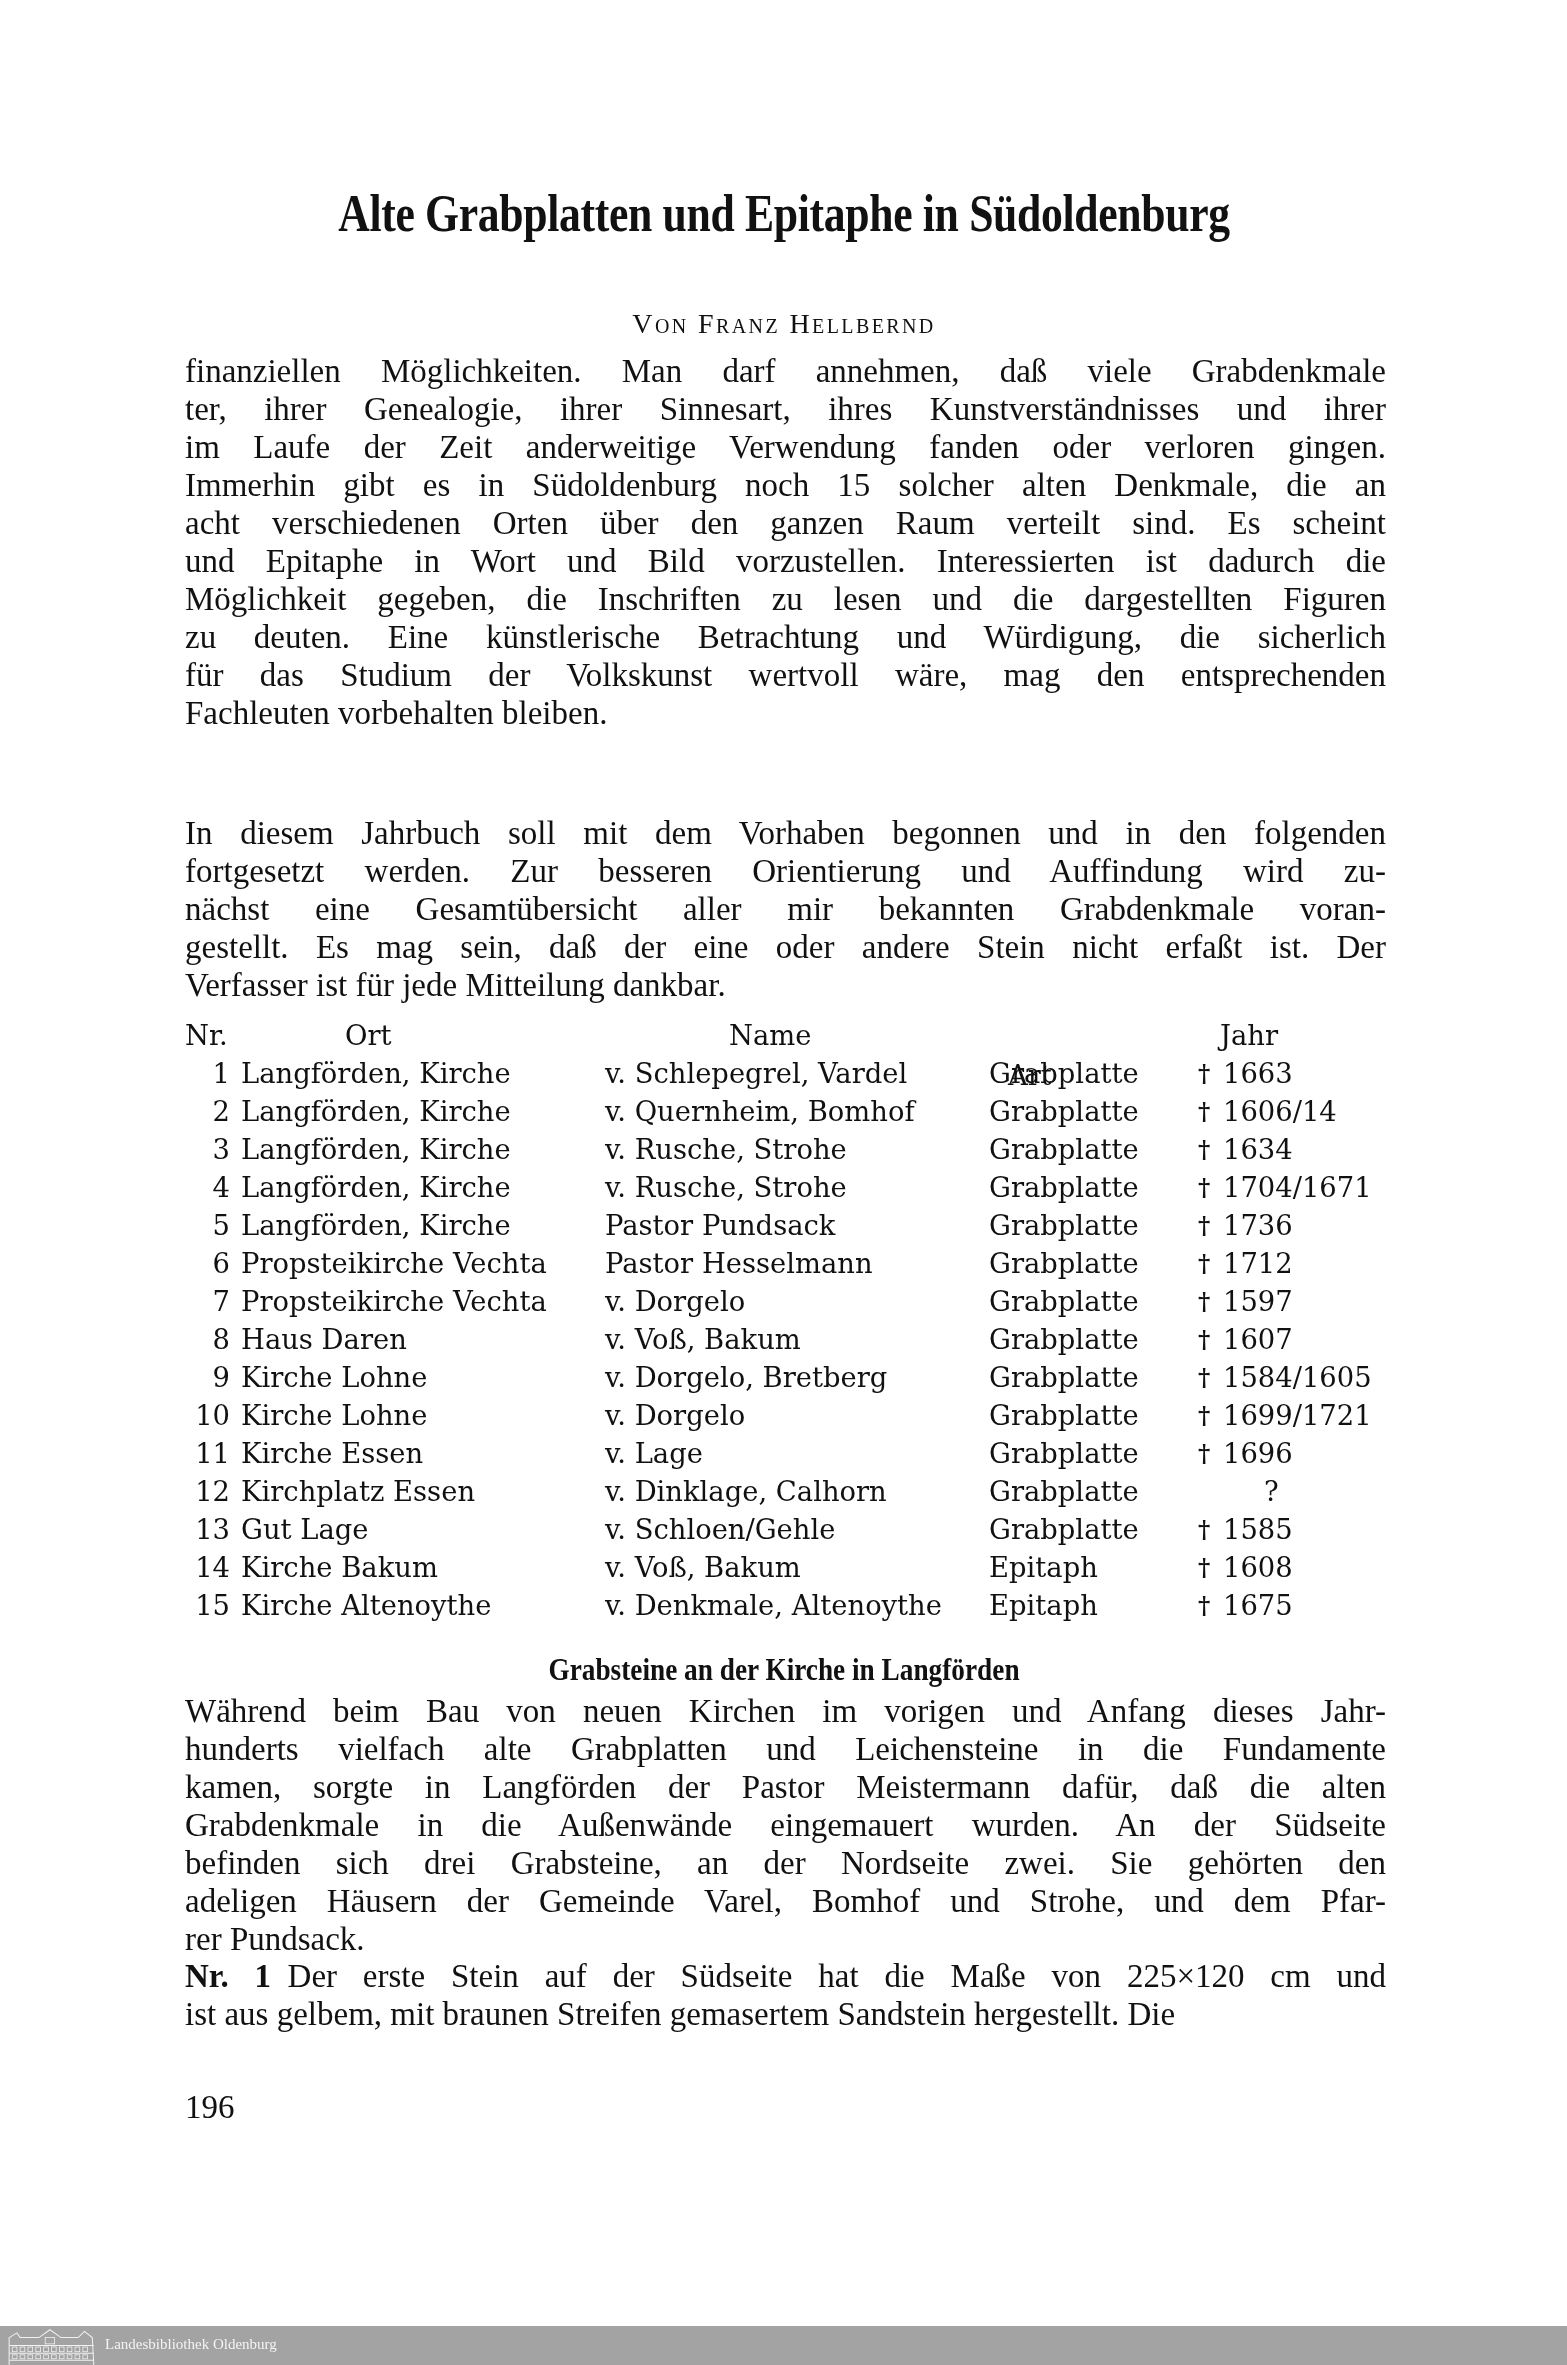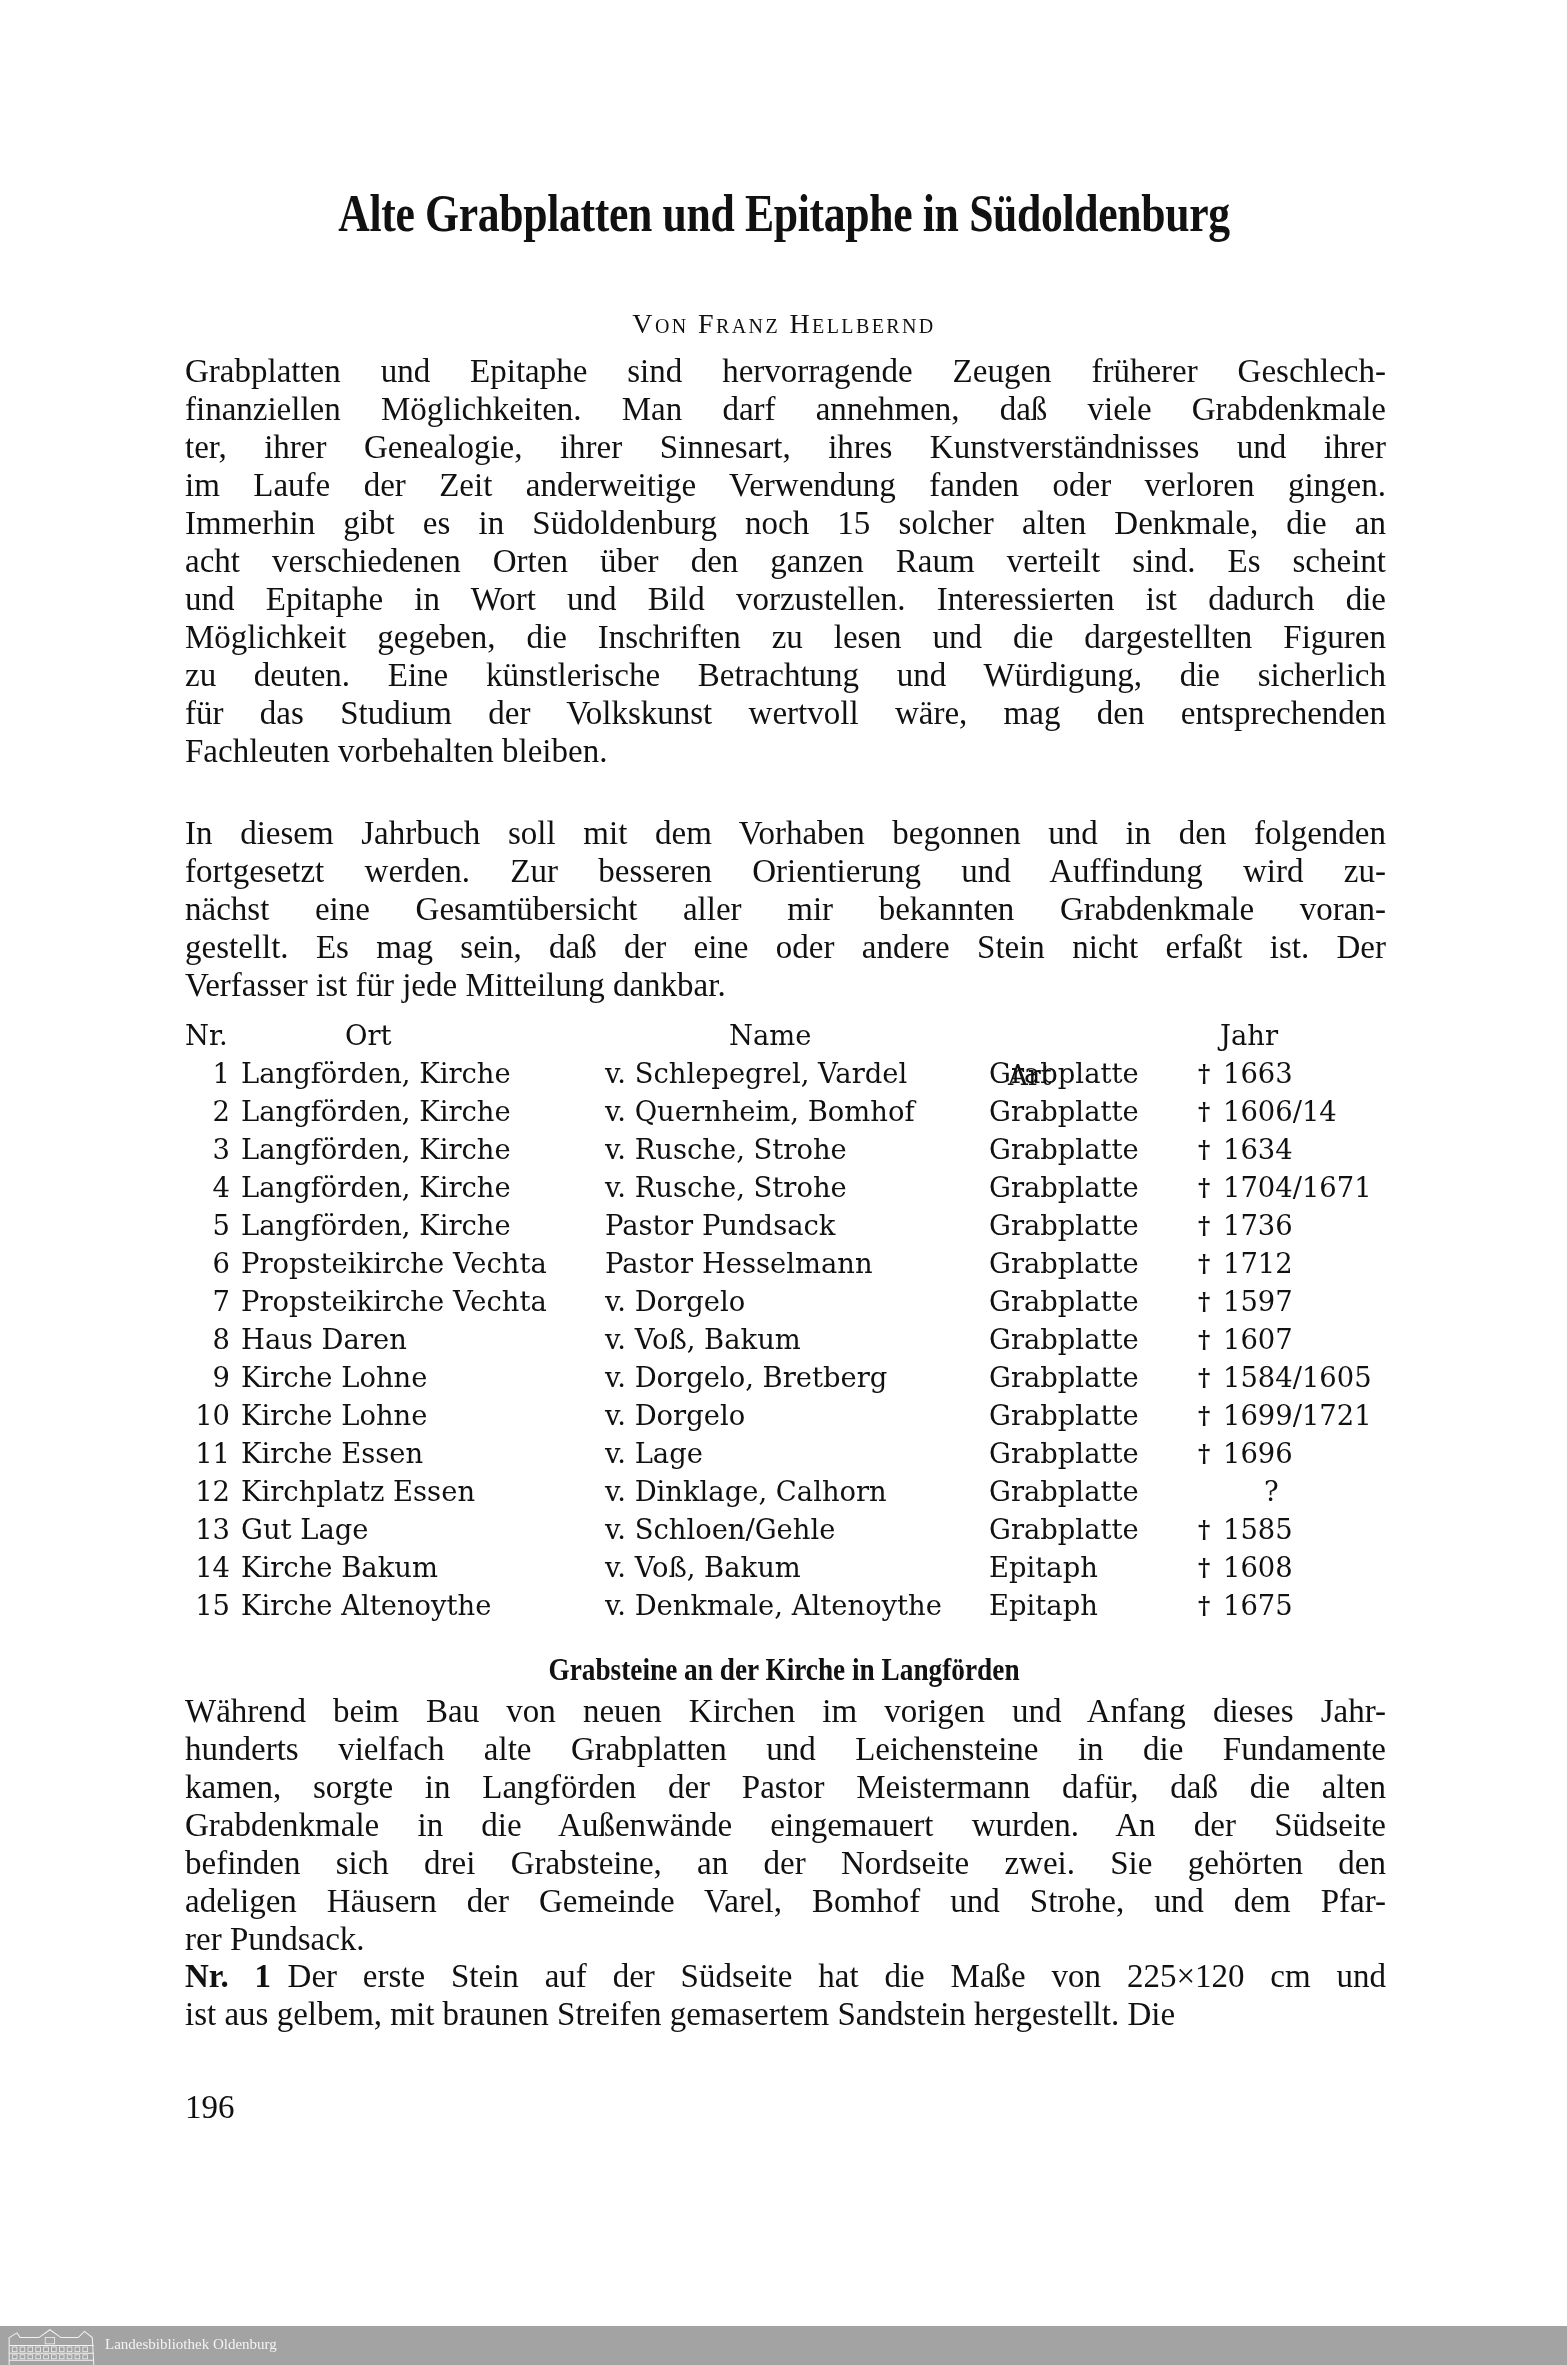--- a/index.html
+++ b/index.html
@@ -73,21 +73,20 @@
       line-height: 23.5px;
     }
   </style>
 </head>
 <body>
 
 <div class="abs title">Alte Grabplatten und Epitaphe in Südoldenburg</div>
 <div class="abs author">Von Franz Hellbernd</div>
 
 <div class="abs para" id="p1">
-    <span class="line">Grabplatten und Epitaphe sind hervorragende Zeugen früherer Geschlech-</span>
     <span class="line">finanziellen Möglichkeiten. Man darf annehmen, daß viele Grabdenkmale</span>
     <span class="line">ter, ihrer Genealogie, ihrer Sinnesart, ihres Kunstverständnisses und ihrer</span>
     <span class="line">im Laufe der Zeit anderweitige Verwendung fanden oder verloren gingen.</span>
     <span class="line">Immerhin gibt es in Südoldenburg noch 15 solcher alten Denkmale, die an</span>
     <span class="line">acht verschiedenen Orten über den ganzen Raum verteilt sind. Es scheint</span>
     <span class="line">und Epitaphe in Wort und Bild vorzustellen. Interessierten ist dadurch die</span>
     <span class="line">Möglichkeit gegeben, die Inschriften zu lesen und die dargestellten Figuren</span>
     <span class="line">zu deuten. Eine künstlerische Betrachtung und Würdigung, die sicherlich</span>
     <span class="line">für das Studium der Volkskunst wertvoll wäre, mag den entsprechenden</span>
     <span class="line last">Fachleuten vorbehalten bleiben.</span>

